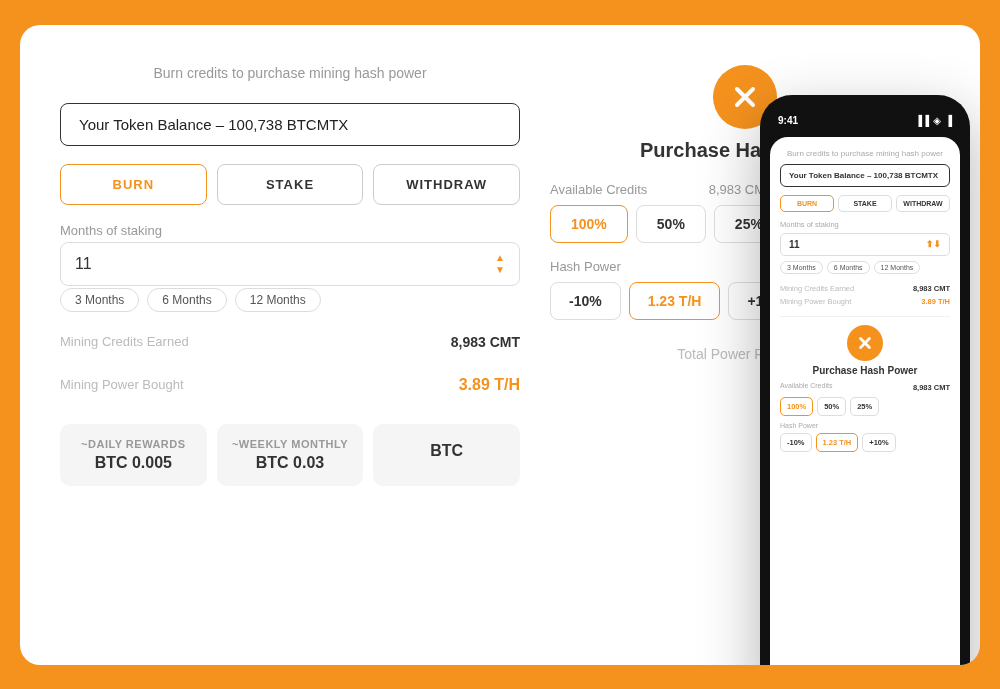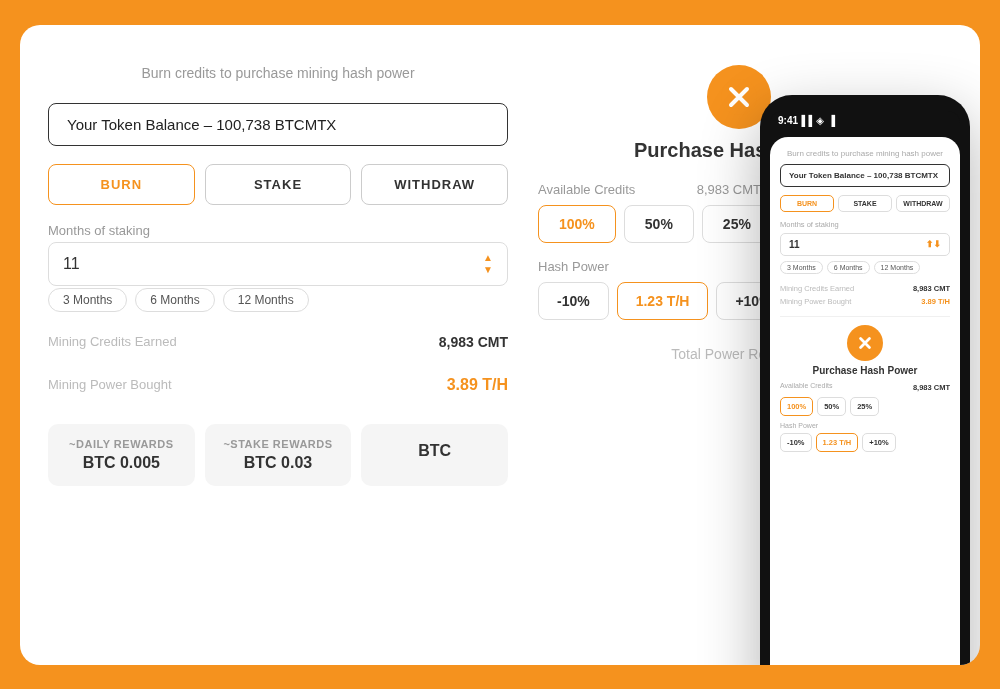--- a/index.html
+++ b/index.html
@@ -12,21 +12,21 @@
       font-family: 'Segoe UI', Arial, sans-serif;
       padding: 20px;
     }
     .outer-card {
       background: white;
       border-radius: 20px;
       width: 960px;
       min-height: 640px;
       display: flex;
       flex-direction: row;
-      padding: 40px 40px 40px 28px;
+      padding: 40px 40px 40px 40px;
       position: relative;
       overflow: hidden;
     }
     
     .left-panel {
       flex: 0 0 460px;
       display: flex;
       flex-direction: column;
       gap: 18px;
     }
@@ -257,20 +257,21 @@
       width: 210px;
       background: #111;
       border-radius: 32px;
       padding: 16px 10px 20px;
       box-shadow: 0 20px 60px rgba(0,0,0,0.3);
     }
     .phone-notch {
       background: #111;
       height: 20px;
       display: flex;
+      justify-content: space-between;
       align-items: center;
       padding: 0 8px;
       margin-bottom: 6px;
       border-radius: 12px 12px 0 0;
     }
     .phone-status-left {
       font-size: 10px;
       color: white;
       font-weight: 700;
     }
@@ -460,21 +461,21 @@
       <span class="stats-label">Mining Power Bought</span>
       <span class="stats-value orange">3.89 T/H</span>
     </div>
 
     <div class="rewards-row">
       <div class="reward-card">
         <div class="reward-title">~DAILY REWARDS</div>
         <div class="reward-value">BTC 0.005</div>
       </div>
       <div class="reward-card">
-        <div class="reward-title">~STAKE REWARDS</div>
+        <div class="reward-title">~WEEKLY MONTHLY</div>
         <div class="reward-value">BTC 0.03</div>
       </div>
       <div class="reward-card">
         <div class="reward-value">BTC</div>
       </div>
     </div>
 
   </div>
 
   <div class="right-panel">

